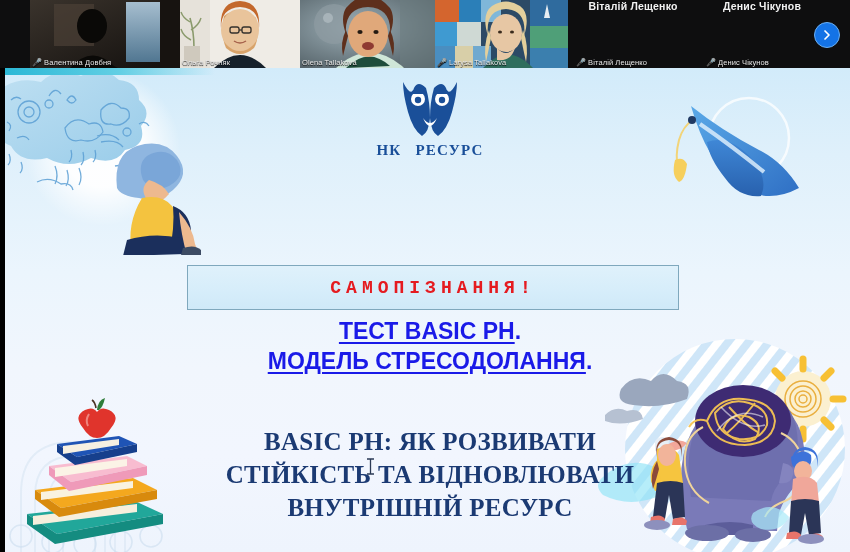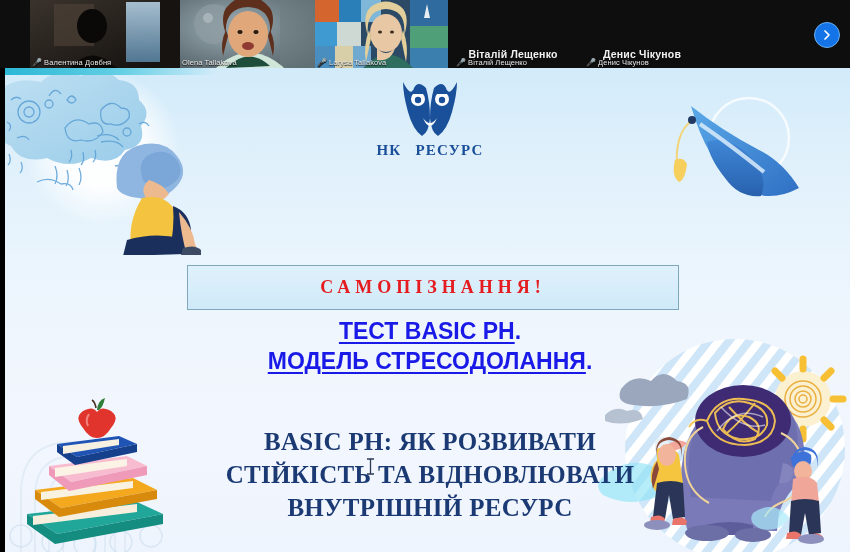--- a/index.html
+++ b/index.html
@@ -29,21 +29,21 @@
     position: absolute; left: 2px; bottom: 1px;
     display: flex; align-items: center; gap: 2px;
     font-size: 7.5px; color: #e8e8e8;
     text-shadow: 0 1px 1px rgba(0,0,0,.95);
     white-space: nowrap; letter-spacing: .1px;
     max-width: 98%;
   }
   .mic-off { color: #e8353c; font-size: 8px; line-height: 1; flex: none; }
   .name-tile {
     flex: none; height: 68px; position: relative; background: #0e0e0f;
-    display: flex; align-items: flex-end; justify-content: center;
+    display: flex; align-items: flex-start; justify-content: center;
   }
   .name-tile .big-name {
     font-size: 10.5px; font-weight: bold; color: #f2f2f2;
     letter-spacing: .2px; margin-bottom: 8px;
   }
   .name-tile .tile-name { left: 8px; }
   .next-btn {
     position: absolute; top: 22px; right: 10px;
     width: 26px; height: 26px; border-radius: 50%;
     background: #1473e6; border: 1.5px solid #6ab0f5;
@@ -97,21 +97,21 @@
   
   .banner {
     position: absolute; left: 182px; top: 197px;
     width: 492px; height: 45px;
     border: 1px solid #7fa8bd;
     background: linear-gradient(180deg,#dff1fb 0%, #d6edfa 60%, #cfe9f8 100%);
     display: flex; align-items: center; justify-content: center;
     z-index: 12;
   }
   .banner span {
-    font-family: Liberation Serif, serif;
+    font-family: Liberation Mono, monospace;
     font-size: 18px; font-weight: bold; color: #e51b20;
     letter-spacing: 5px; white-space: nowrap;
   }
 
   
   .headings { position: absolute; left: 0; right: 0; top: 249px; z-index: 12; text-align: center; }
   .h-line { font-size: 23px; font-weight: bold; color: #1a1ae8; line-height: 1.30; white-space: nowrap; }
   .h-line .u { text-decoration: underline; text-decoration-thickness: 2px; text-underline-offset: 3px; }
 
   
@@ -155,20 +155,40 @@
         <ellipse cx="62" cy="26" rx="15" ry="17" fill="#0a0907"></ellipse>
         <path d="M40 68 q22 -24 44 -2 l4 2 z" fill="#0a0907"></path>
         <rect x="130" y="0" width="20" height="68" fill="#171310"></rect>
       </svg>
       <div class="tile-name">
         <span class="mic-off">🎤</span>
         <span>Валентина Довбня</span>
       </div>
     </div>
 
+    <div class="tile" style="width:120px">
+      <svg width="120" height="68" viewBox="0 0 120 68">
+        <rect width="120" height="68" fill="#efece6"></rect>
+        <rect x="0" y="0" width="30" height="68" fill="#e6e2da"></rect>
+        <path d="M10 18 q4 14 4 30" stroke="#8a9a6c" stroke-width="1.6" fill="none"></path>
+        <path d="M10 22 q-7 -4 -9 -10 M11 30 q8 -5 10 -12 M11 40 q-8 -4 -10 -11" stroke="#8a9a6c" stroke-width="1.4" fill="none"></path>
+        <rect x="4" y="46" width="16" height="16" fill="#cfc9bd"></rect>
+        <path d="M34 68 q26 -26 52 0 z" fill="#16212b"></path>
+        <path d="M44 16 q16 -12 32 2 q4 20 -2 30 q-14 12 -28 0 q-6 -14 -2 -32z" fill="#d8a36a"></path>
+        <ellipse cx="60" cy="30" rx="19" ry="21" fill="#e9c49b"></ellipse>
+        <path d="M41 28 q0 -20 19 -21 q19 1 19 21 q2 -26 -19 -27 q-21 1 -19 27z" fill="#c3682c"></path>
+        <rect x="50" y="27" width="9" height="6" rx="2" fill="none" stroke="#33302c" stroke-width="1.3"></rect>
+        <rect x="62" y="27" width="9" height="6" rx="2" fill="none" stroke="#33302c" stroke-width="1.3"></rect>
+        <line x1="59" y1="30" x2="62" y2="30" stroke="#33302c" stroke-width="1.3"></line>
+        <path d="M54 41 q6 4 12 0" stroke="#a5604a" stroke-width="1.5" fill="none"></path>
+      </svg>
+      <div class="tile-name">
+        <span>Ольга Рочняк</span>
+      </div>
+    </div>
 
     <div class="tile active" style="width:135px">
       <svg width="135" height="68" viewBox="0 0 135 68">
         <defs>
           <radialGradient id="v3bg" cx="0.4" cy="0.4" r="0.8">
             <stop offset="0" stop-color="#9eb0b8"></stop>
               <stop offset="1" stop-color="#4d5a60"></stop>
           </radialGradient>
         </defs>
         <rect width="135" height="68" fill="url(#v3bg)"></rect>

